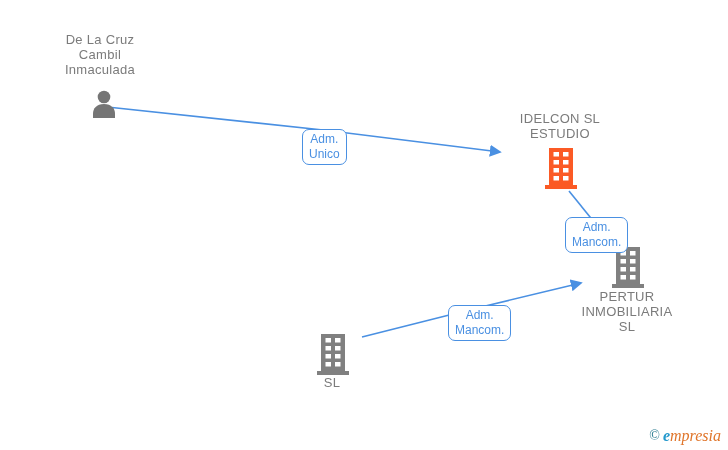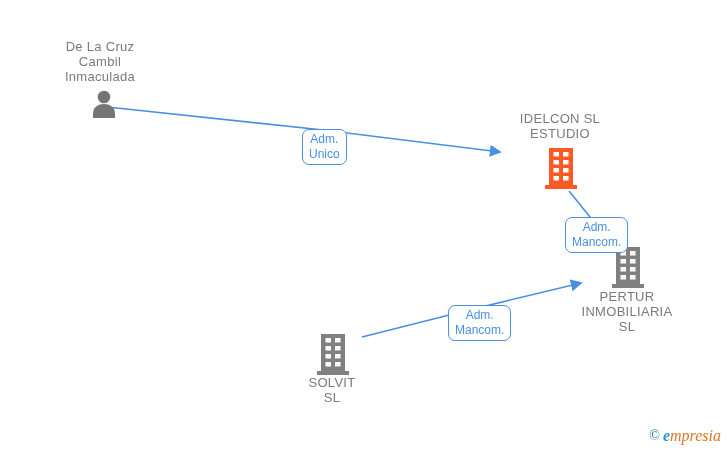--- a/index.html
+++ b/index.html
@@ -39,21 +39,21 @@
     <defs>
       <marker id="arrow" viewBox="0 0 10 10" refX="8.5" refY="5" markerWidth="7.5" markerHeight="7.5" orient="auto">
         <path d="M0,0 L10,5 L0,10 z" fill="#4a90e2"></path>
       </marker>
     </defs>
     <path d="M112,107.5 L323,130 L500,152" fill="none" stroke="#4a90e2" stroke-width="1.6" marker-end="url(#arrow)"></path>
     <path d="M569,191 L607,238" fill="none" stroke="#4a90e2" stroke-width="1.6" marker-end="url(#arrow)"></path>
     <path d="M362,337 L477,308 L581,283" fill="none" stroke="#4a90e2" stroke-width="1.6" marker-end="url(#arrow)"></path>
   </svg>
 
-  <div class="node-label" style="left:40px;top:32px;width:120px;margin-top:7px;">
+  <div class="node-label" style="left:40px;top:32px;width:120px;">
     <div>De La Cruz</div>
     <div>Cambil</div>
     <div>Inmaculada</div>
   </div>
   <div class="node-icon" style="left:89px;top:90px;">
     <svg width="30" height="28" viewBox="0 0 30 28">
       <circle cx="15" cy="7" r="6.3" fill="#757575"></circle>
       <path d="M15,14 c-7.5,0 -11,4.5 -11,9.5 L4,28 L26,28 L26,23.5 c0,-5 -3.5,-9.5 -11,-9.5 z" fill="#757575"></path>
     </svg>
   </div>
@@ -111,21 +111,20 @@
         <rect x="9.5" y="12" width="5.5" height="4.5"></rect>
           <rect x="19" y="12" width="5.5" height="4.5"></rect>
         <rect x="9.5" y="20" width="5.5" height="4.5"></rect>
           <rect x="19" y="20" width="5.5" height="4.5"></rect>
         <rect x="9.5" y="28" width="5.5" height="4.5"></rect>
           <rect x="19" y="28" width="5.5" height="4.5"></rect>
       </g>
     </svg>
   </div>
   <div class="node-label" style="left:272px;top:375px;width:120px;">
-    <div>SOLVIT</div>
     <div>SL</div>
   </div>
 
   <div class="edge-label" style="left:302px;top:113px;">
     <div>Adm.</div>
     <div>Unico</div>
   </div>
   <div class="edge-label" style="left:565px;top:201px;">
     <div>Adm.</div>
     <div>Mancom.</div>

